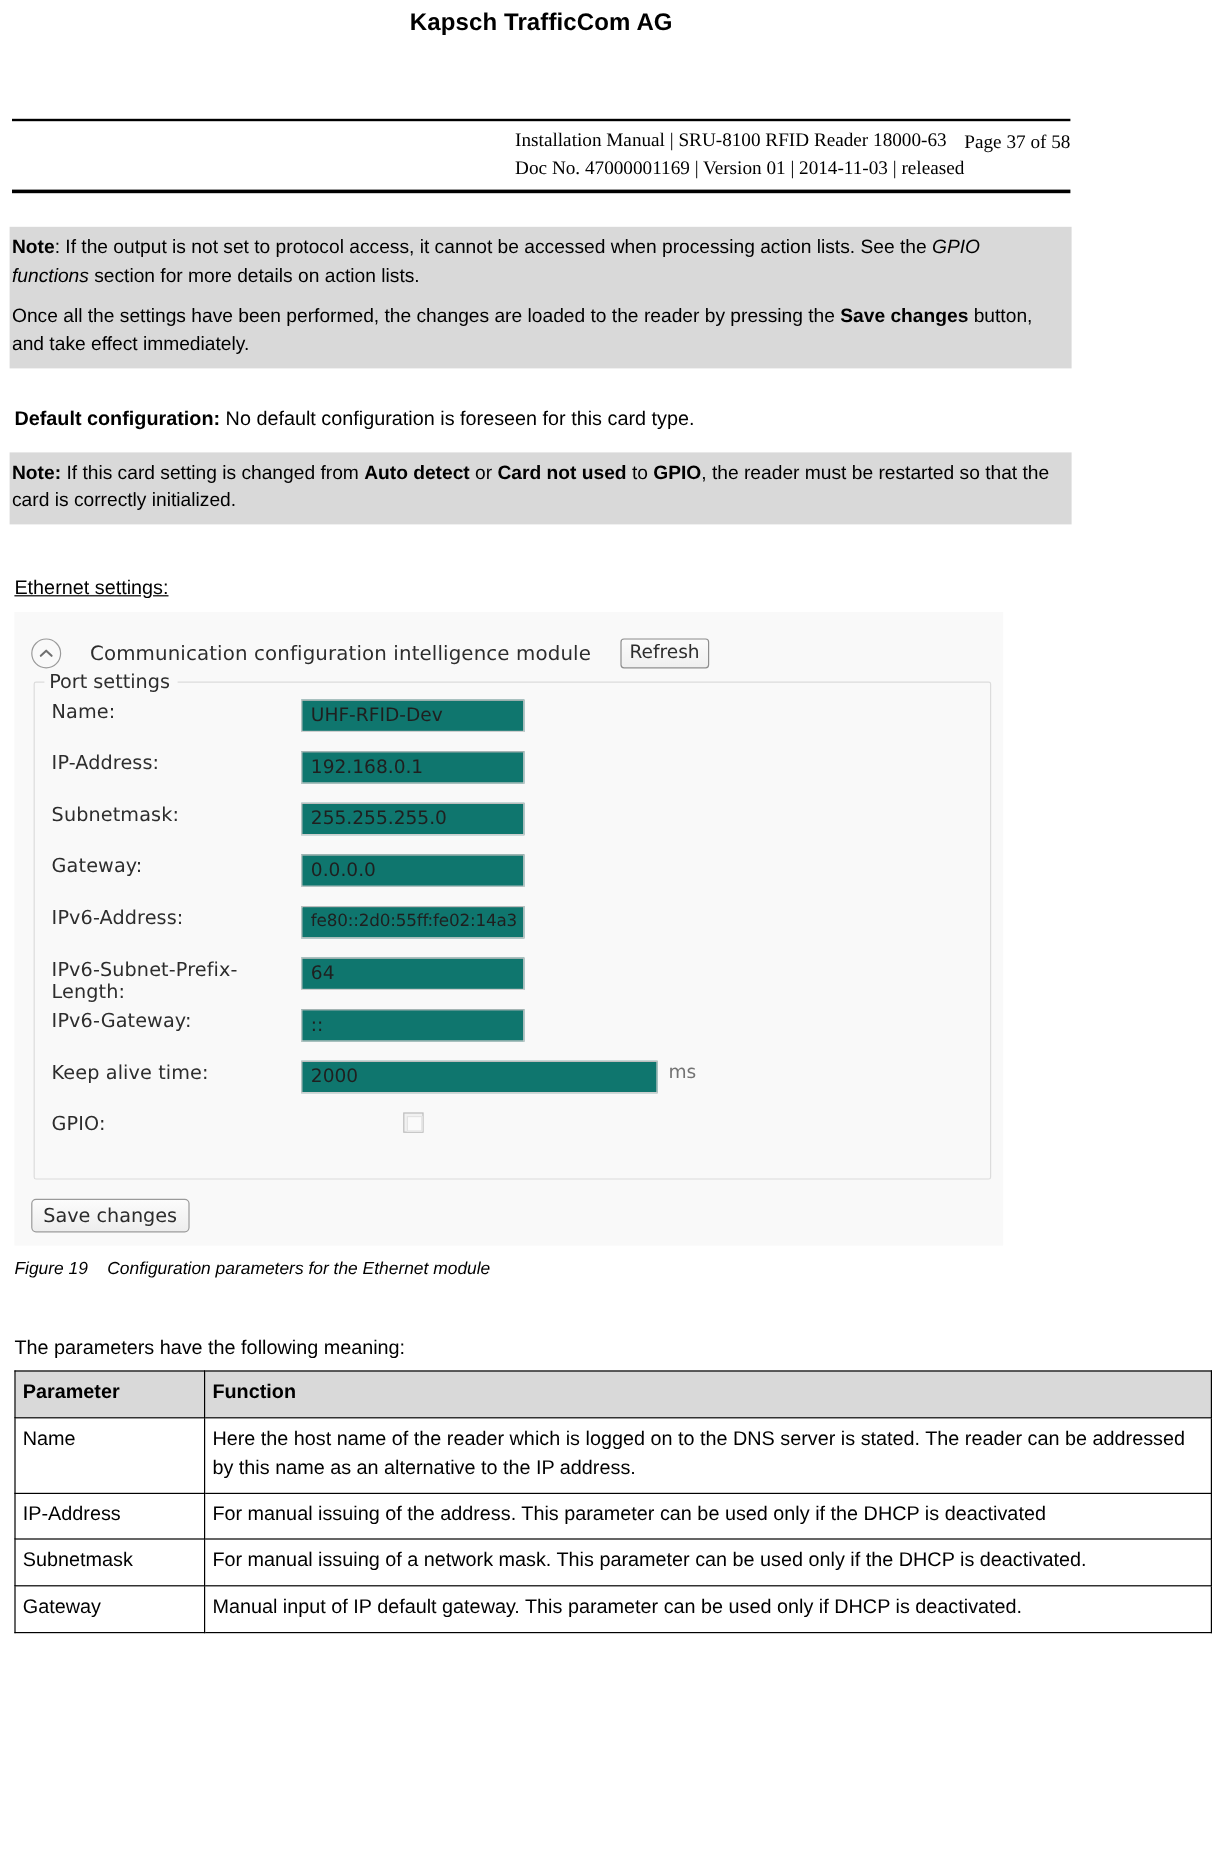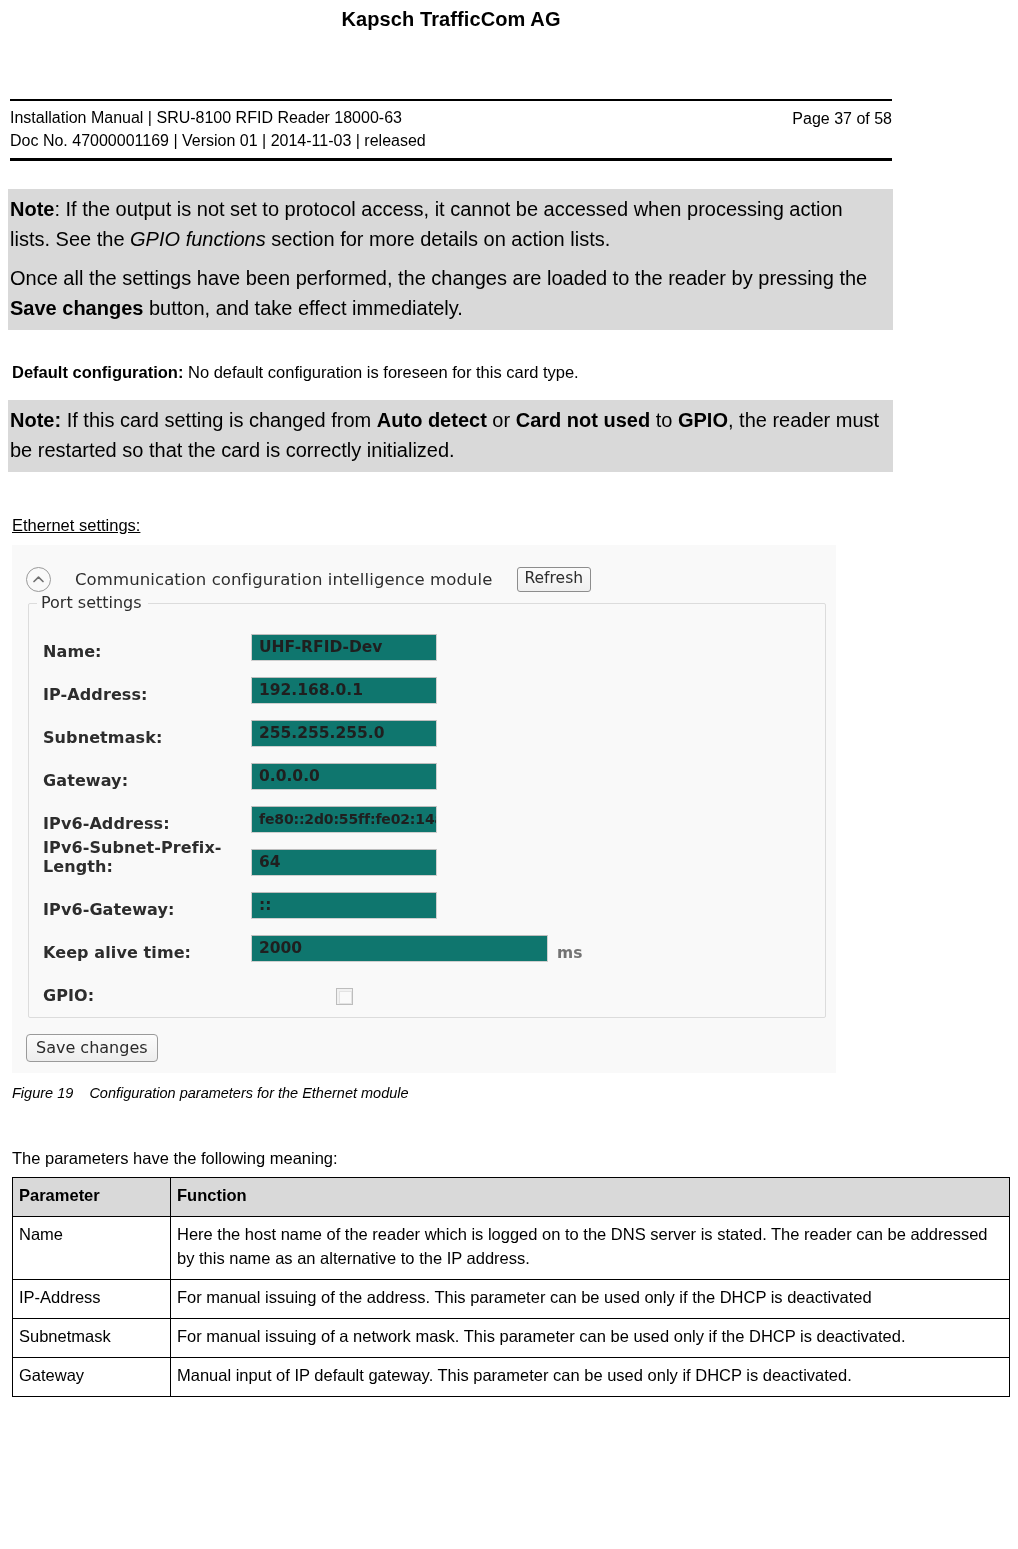--- a/index.html
+++ b/index.html
@@ -37,33 +37,34 @@
     margin-top: 68px;
     border-top: 2.5px solid #000;
   }
   .header-rule-bottom {
     border-top: 3.5px solid #000;
     margin-top: 2px;
   }
 
   .header-block {
     display: flex;
-    justify-content: space-between;
+    justify-content: flex-end;
     align-items: flex-start;
     padding: 6px 0 4px 0;
     font-size: 16px;
     line-height: 1.42;
+    font-family: Liberation Serif, serif;
   }
   .header-left div { white-space: nowrap; }
   .header-right { white-space: nowrap; padding-top: 1px; }
 
   
   .note-box {
     background: #d9d9d9;
-    font-size: 20px;
+    font-size: 16px;
     line-height: 1.47;
     padding: 6px 8px 7px 2px;
     box-sizing: border-box;
     margin-left: -2px;
     margin-right: -1px;
   }
   .note-box p { margin: 0; }
   .note-box p + p { margin-top: 10px; }
 
   .spacer-28 { height: 28px; }
@@ -147,24 +148,23 @@
     top: -11px;
     left: 8px;
     background: #f9f9f9;
     padding: 0 6px 0 4px;
     font-size: 16px;
     color: #2d2d2d;
   }
 
   .form-row {
     display: flex;
-    align-items: flex-end;
+    align-items: flex-start;
     height: 43px;
     padding-left: 14px;
-    font-weight: bold;
   }
   .form-label {
     width: 208px;
     flex: 0 0 208px;
     font-size: 16px;
     color: #2d2d2d;
     letter-spacing: 0.1px;
   }
   .text-input {
     width: 186px;

